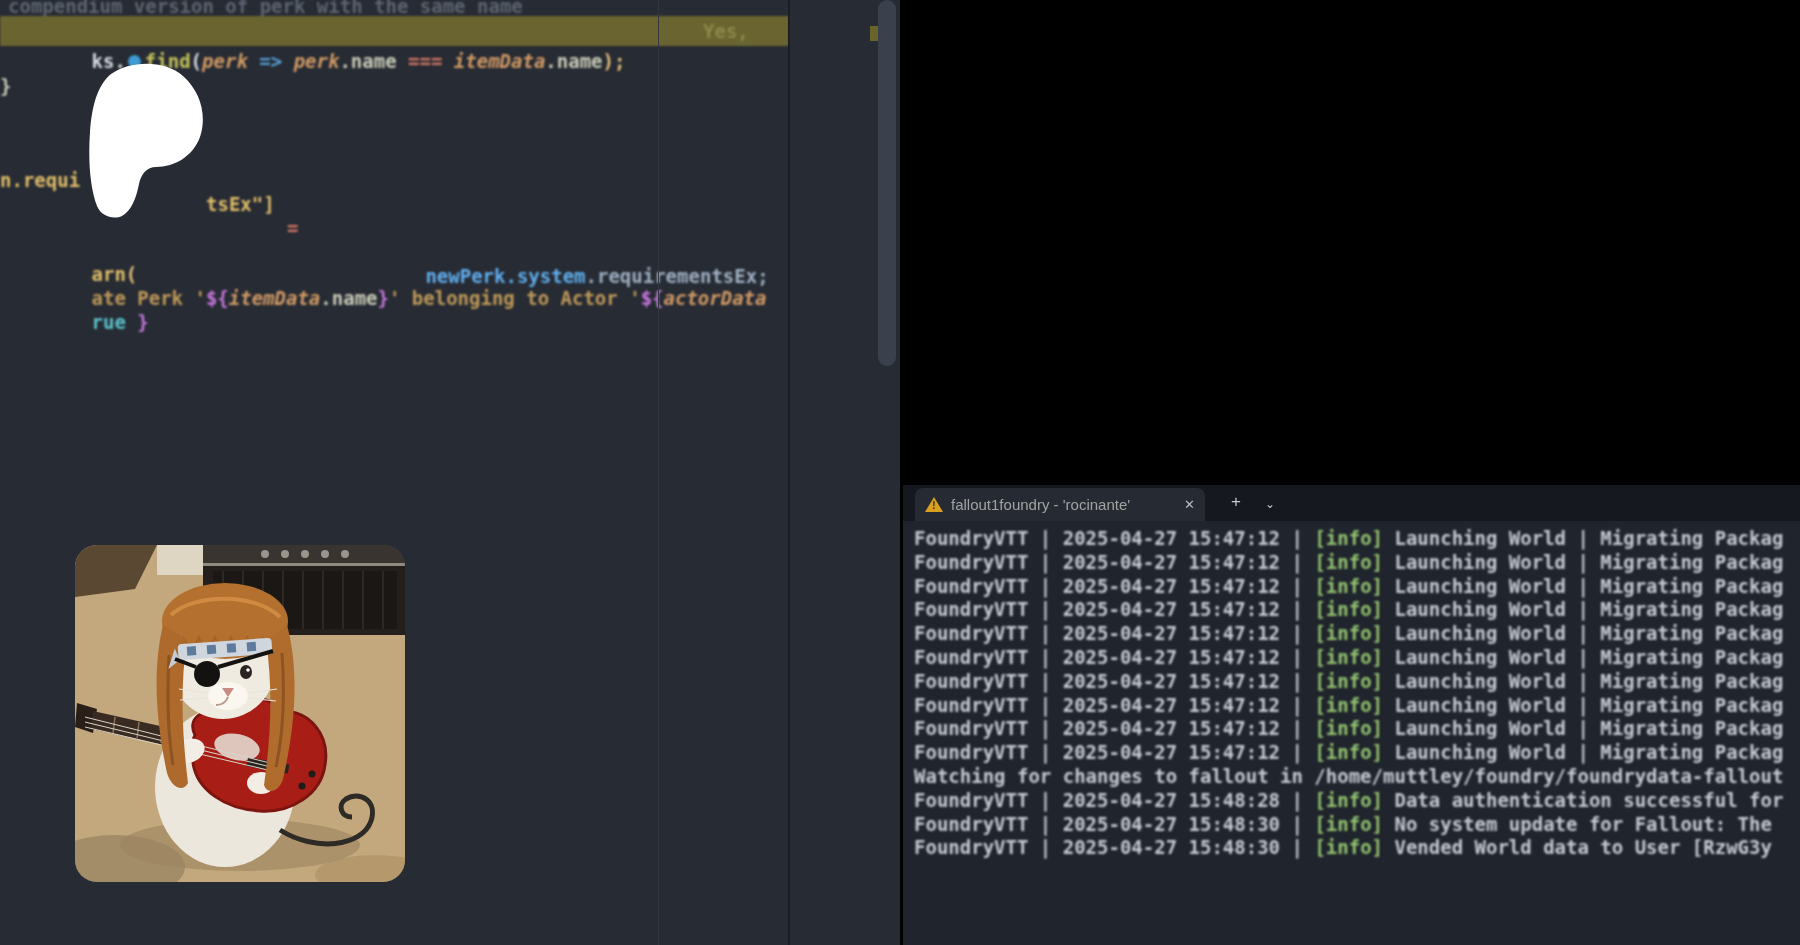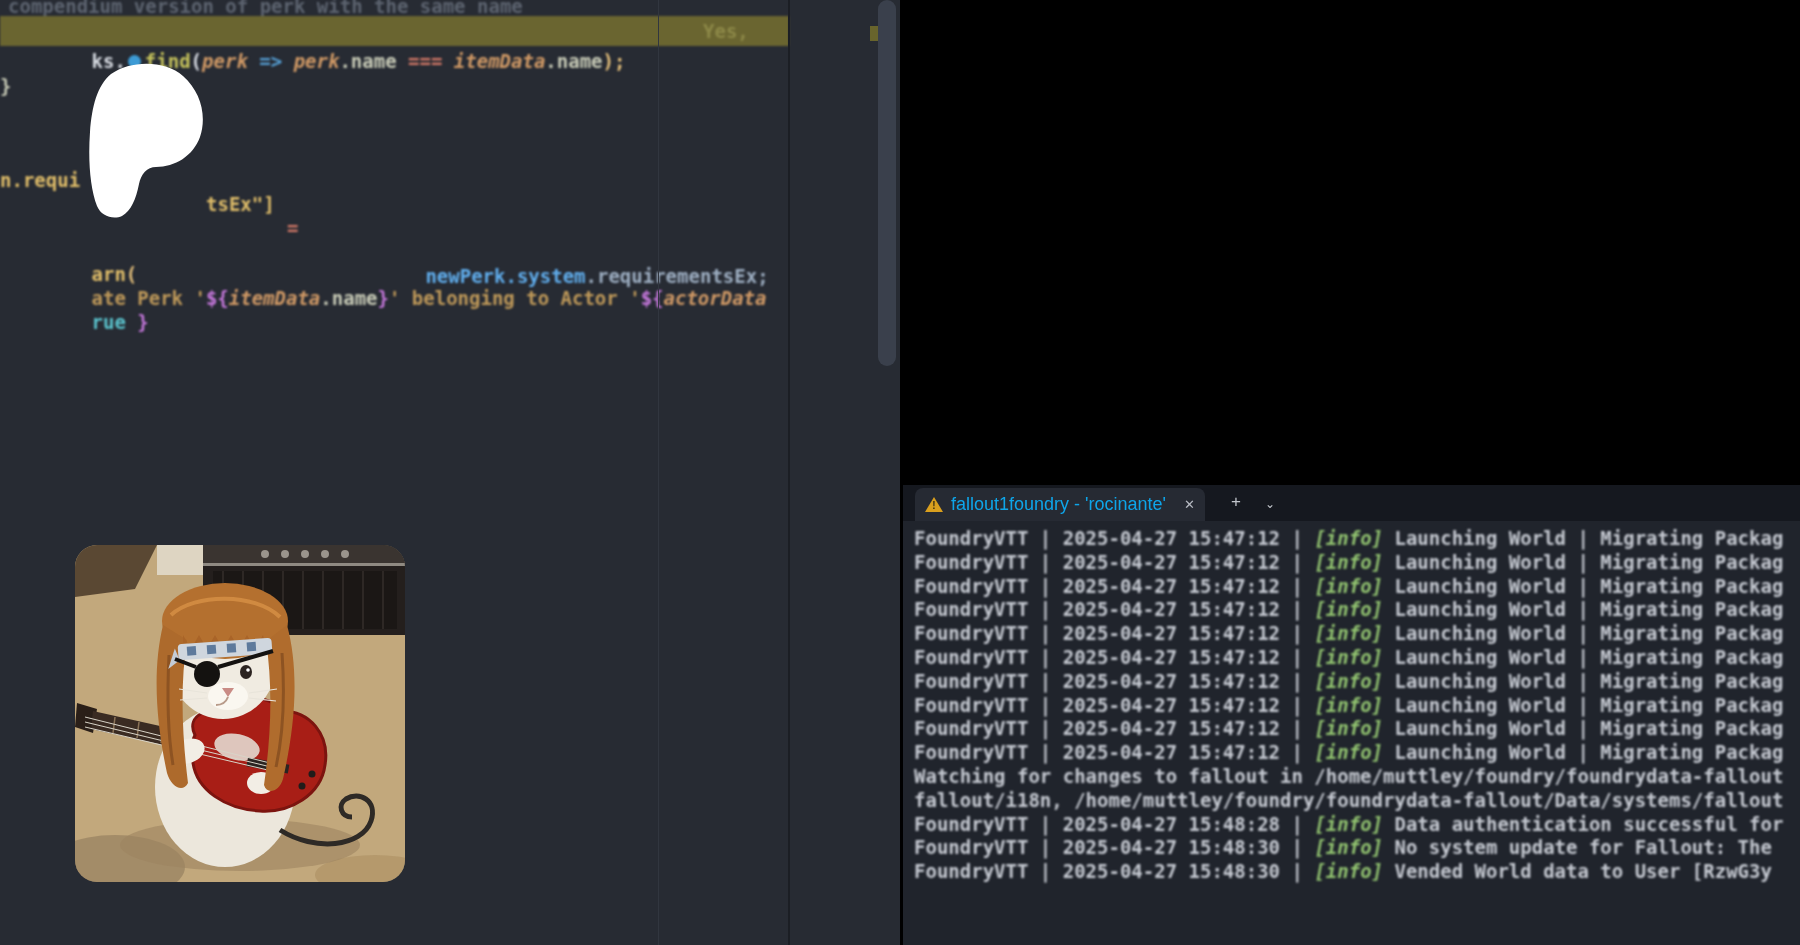--- a/index.html
+++ b/index.html
@@ -42,32 +42,32 @@
 
   
   #canvas{position:absolute;left:900px;top:0;width:900px;height:945px;background:#000;}
   .fui{filter:blur(.7px);}
 
   
   #terminal{position:absolute;left:903px;top:485px;width:897px;height:460px;background:#20242c;overflow:hidden;}
   #tabbar{position:absolute;left:0;top:0;width:100%;height:36px;background:#15181f;}
   #tab{position:absolute;left:12px;top:3px;width:290px;height:33px;background:#262a33;
        border-radius:8px 8px 0 0;display:flex;align-items:center;gap:8px;padding:0 10px;box-sizing:border-box;}
-  #tab .ttl{font-size:18px;color:#0ea5e9;white-space:nowrap;overflow:hidden;flex:1;}
+  #tab .ttl{font-size:15px;color:#a3a3a3;white-space:nowrap;overflow:hidden;flex:1;}
   #tab .x{color:#b8bcc4;font-size:13px;}
   .warn{position:relative;width:18px;height:15px;background:#d99f1e;flex:0 0 auto;
         clip-path:polygon(50% 0,100% 100%,0 100%);}
   .warn span{position:absolute;left:0;top:3px;width:100%;text-align:center;font-size:10px;font-weight:bold;color:#3a2f10;}
   .tabbtn{position:absolute;top:8px;color:#c2c6cc;font-size:17px;line-height:17px;}
   #btn-plus{left:328px;}
   #btn-drop{left:362px;font-size:12px;top:11px;}
   #loglines{position:absolute;left:11px;top:42px;width:886px;height:418px;overflow:hidden;filter:blur(.9px);}
   .log-line{white-space:pre;font-family:"DejaVu Sans Mono",monospace;font-size:19px;font-weight:bold;
             line-height:23.8px;color:#c6cad2;}
-  .log-info{color:#93c571;font-style:italic;}
+  .log-info{color:#93c571;}
 
   svg{display:block;}
 </style>
 </head>
 <body>
 
 <div id="stage">
 
   <div id="editor">
     <div class="codewrap">
@@ -252,20 +252,19 @@
         <div class="log-line"><span>FoundryVTT | 2025-04-27 15:47:12 | </span><span class="log-info">[info]</span><span> Launching World | Migrating Packag</span></div>
         <div class="log-line"><span>FoundryVTT | 2025-04-27 15:47:12 | </span><span class="log-info">[info]</span><span> Launching World | Migrating Packag</span></div>
         <div class="log-line"><span>FoundryVTT | 2025-04-27 15:47:12 | </span><span class="log-info">[info]</span><span> Launching World | Migrating Packag</span></div>
         <div class="log-line"><span>FoundryVTT | 2025-04-27 15:47:12 | </span><span class="log-info">[info]</span><span> Launching World | Migrating Packag</span></div>
         <div class="log-line"><span>FoundryVTT | 2025-04-27 15:47:12 | </span><span class="log-info">[info]</span><span> Launching World | Migrating Packag</span></div>
         <div class="log-line"><span>FoundryVTT | 2025-04-27 15:47:12 | </span><span class="log-info">[info]</span><span> Launching World | Migrating Packag</span></div>
         <div class="log-line"><span>FoundryVTT | 2025-04-27 15:47:12 | </span><span class="log-info">[info]</span><span> Launching World | Migrating Packag</span></div>
         <div class="log-line"><span>FoundryVTT | 2025-04-27 15:47:12 | </span><span class="log-info">[info]</span><span> Launching World | Migrating Packag</span></div>
         <div class="log-line"><span>FoundryVTT | 2025-04-27 15:47:12 | </span><span class="log-info">[info]</span><span> Launching World | Migrating Packag</span></div>
         <div class="log-line"><span>Watching for changes to fallout in /home/muttley/foundry/foundrydata-fallout</span></div>
-        <div class="log-line"><span>fallout/i18n, /home/muttley/foundry/foundrydata-fallout/Data/systems/fallout</span></div>
         <div class="log-line"><span>FoundryVTT | 2025-04-27 15:48:28 | </span><span class="log-info">[info]</span><span> Data authentication successful for</span></div>
         <div class="log-line"><span>FoundryVTT | 2025-04-27 15:48:30 | </span><span class="log-info">[info]</span><span> No system update for Fallout: The</span></div>
         <div class="log-line"><span>FoundryVTT | 2025-04-27 15:48:30 | </span><span class="log-info">[info]</span><span> Vended World data to User [RzwG3y</span></div>
       </div>
   </div>
 
 </div>
 
 </body></html>

